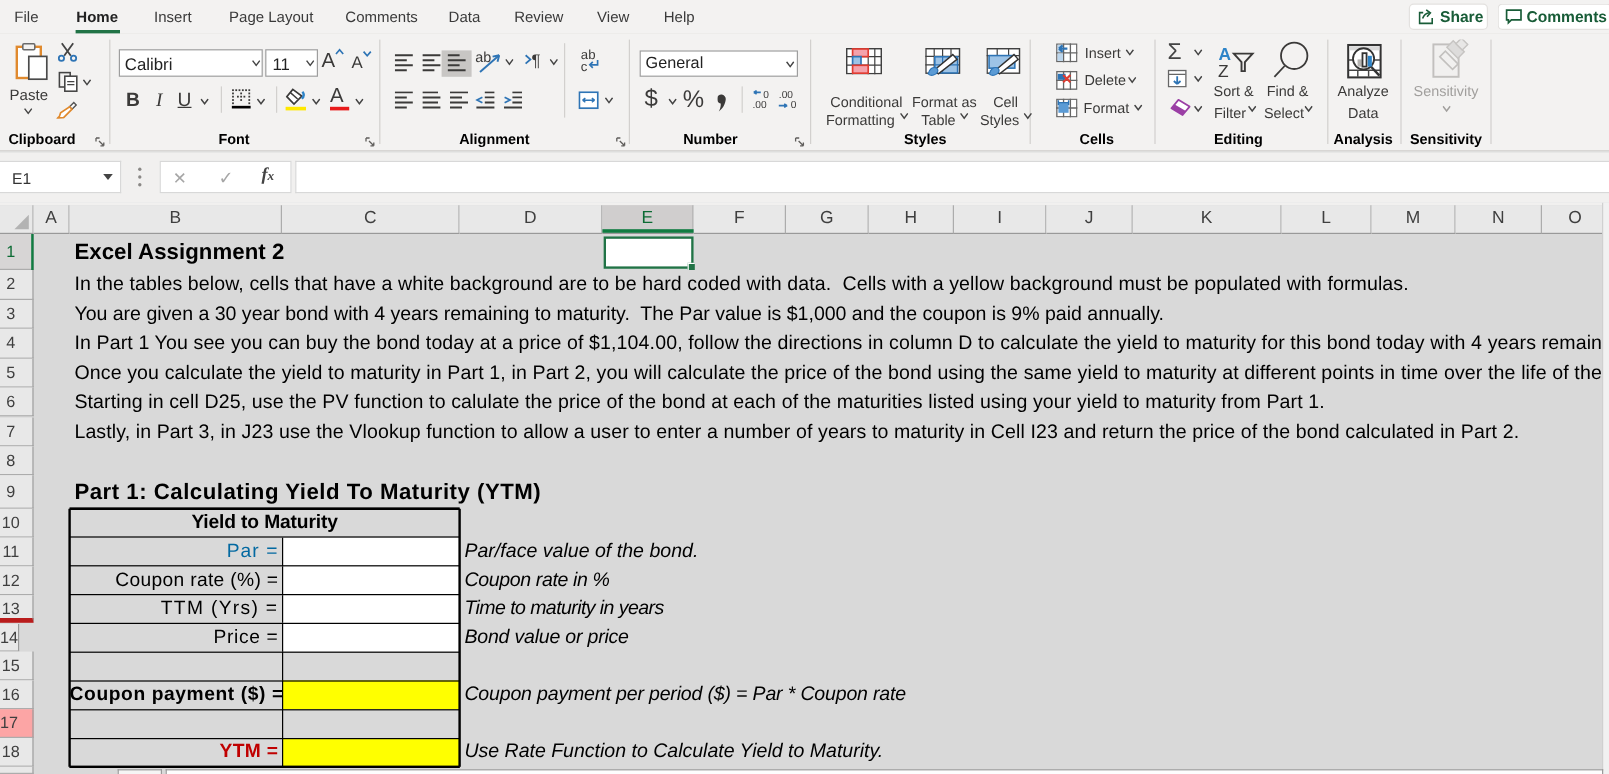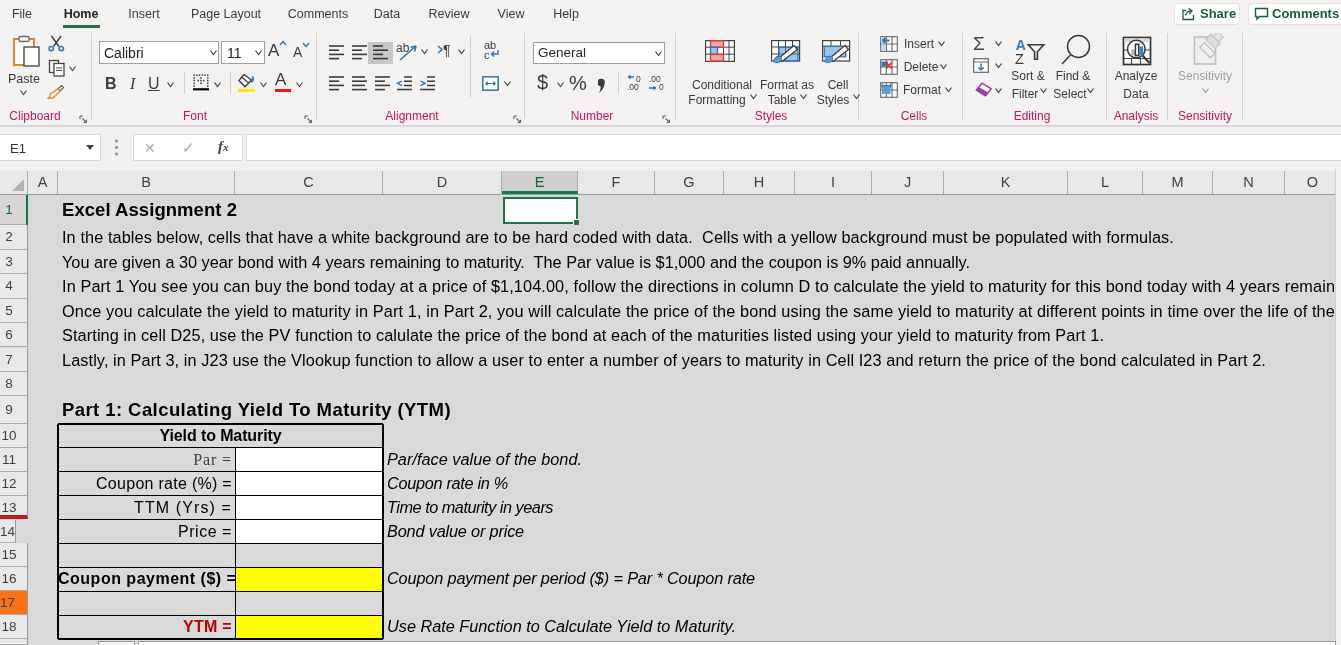--- a/index.html
+++ b/index.html
@@ -5,21 +5,21 @@
   * { margin:0; padding:0; box-sizing:border-box; }
   html,body { width:1341px; height:645px; overflow:hidden; }
   body { font-family:"Liberation Sans", sans-serif; position:relative; background:#D9D9D9; }
   .abs { position:absolute; }
   #menubar { left:0; top:0; width:1341px; height:28px; background:#F3F2F1; }
   .tab { position:absolute; top:0; height:28px; line-height:29px; font-size:12.5px; color:#3a3a3a; text-align:center; transform:translateX(-50%); white-space:nowrap; }
   .tab.sel { color:#222; font-weight:bold; }
   .topbtn { position:absolute; top:2.5px; height:22px; background:#fff; border:1px solid #E3E1DF; border-radius:4px; display:flex; align-items:center; color:#185C37; font-size:13px; font-weight:bold; }
   #ribbon { position:absolute; left:0; top:28px; width:1341px; height:98px; background:#F3F2F1; border-bottom:1px solid #D8D6D4; }
   .vsep { position:absolute; top:33px; height:87px; width:1px; background:#D2D0CE; }
-  .glabel { position:absolute; top:110px; height:13px; line-height:13px; font-size:12px; color:#be185d; transform:translateX(-50%); white-space:nowrap; }
+  .glabel { position:absolute; top:110px; height:13px; line-height:13px; font-size:12px; color:#000000; transform:translateX(-50%); white-space:nowrap;font-weight:bold; }
   .rtext { position:absolute; font-size:12px; color:#3b3a39; transform:translateX(-50%); white-space:nowrap; line-height:12px; }
   #fbar { position:absolute; left:0; top:126px; width:1341px; height:43px; background:#F1F0EF; border-top:1px solid #DADADA; }
   .fbox { position:absolute; background:#fff; border:1px solid #D8D8D8; }
   .combo { position:absolute; background:#fff; border:1px solid #9E9E9E; }
   .txt { position:absolute; left:62px; font-size:16.3px; color:#000; white-space:nowrap; z-index:1; }
   .hd { font-weight:bold; font-size:18.5px; }
   .it { font-style:italic; left:387px; font-size:16.3px; }
   .colhdr { position:absolute; background:#E8E8E8; font-size:14.5px; color:#3F3F3F; text-align:center; }
   .rowhdr { position:absolute; background:#E8E8E8; font-size:13.5px; color:#3F3F3F; }
 </style>
@@ -451,21 +451,21 @@
 <div class="rowhdr" style="left:0; top:347.5px; width:28px; height:24.5px; background:#E8E8E8; color:#3F3F3F; border-right:1px solid #999; border-bottom:1px solid #ACACAC; text-align:center; padding-right:9px; line-height:24.5px;">7</div>
 <div class="rowhdr" style="left:0; top:372.0px; width:28px; height:24.4px; background:#E8E8E8; color:#3F3F3F; border-right:1px solid #999; border-bottom:1px solid #ACACAC; text-align:center; padding-right:9px; line-height:24.4px;">8</div>
 <div class="rowhdr" style="left:0; top:396.4px; width:28px; height:27.5px; background:#E8E8E8; color:#3F3F3F; border-right:1px solid #999; border-bottom:1px solid #ACACAC; text-align:center; padding-right:9px; line-height:27.5px;">9</div>
 <div class="rowhdr" style="left:0; top:423.9px; width:28px; height:23.9px; background:#E8E8E8; color:#3F3F3F; border-right:1px solid #999; border-bottom:1px solid #ACACAC; text-align:center; padding-right:9px; line-height:23.9px;">10</div>
 <div class="rowhdr" style="left:0; top:447.8px; width:28px; height:23.9px; background:#E8E8E8; color:#3F3F3F; border-right:1px solid #999; border-bottom:1px solid #ACACAC; text-align:center; padding-right:9px; line-height:23.9px;">11</div>
 <div class="rowhdr" style="left:0; top:471.7px; width:28px; height:23.9px; background:#E8E8E8; color:#3F3F3F; border-right:1px solid #999; border-bottom:1px solid #ACACAC; text-align:center; padding-right:9px; line-height:23.9px;">12</div>
 <div class="rowhdr" style="left:0; top:495.6px; width:28px; height:23.9px; background:#E8E8E8; color:#3F3F3F; border-right:1px solid #999; border-bottom:4px solid #b91c1c; text-align:center; padding-right:9px; line-height:23.9px;">13</div>
 <div class="rowhdr" style="left:0; top:519.5px; width:16px; height:23.9px; background:#E8E8E8; color:#3F3F3F; border-right:1px solid #999; border-bottom:1px solid #ACACAC; text-align:center; padding-right:9px; line-height:23.9px;">14</div>
 <div class="rowhdr" style="left:0; top:543.4px; width:28px; height:23.9px; background:#E8E8E8; color:#3F3F3F; border-right:1px solid #999; border-bottom:1px solid #ACACAC; text-align:center; padding-right:9px; line-height:23.9px;">15</div>
 <div class="rowhdr" style="left:0; top:567.3px; width:28px; height:23.9px; background:#E8E8E8; color:#3F3F3F; border-right:1px solid #999; border-bottom:1px solid #ACACAC; text-align:center; padding-right:9px; line-height:23.9px;">16</div>
-<div class="rowhdr" style="left:0; top:591.2px; width:28px; height:23.9px; background:#f97316; color:#3F3F3F; border-right:1px solid #999; border-bottom:1px solid #ACACAC; text-align:center; padding-right:24px; line-height:23.9px;">17</div>
+<div class="rowhdr" style="left:0; top:591.2px; width:28px; height:23.9px; background:#fca5a5; color:#3F3F3F; border-right:1px solid #999; border-bottom:1px solid #ACACAC; text-align:center; padding-right:24px; line-height:23.9px;">17</div>
 <div class="rowhdr" style="left:0; top:615.1px; width:28px; height:23.9px; background:#E8E8E8; color:#3F3F3F; border-right:1px solid #999; border-bottom:1px solid #ACACAC; text-align:center; padding-right:9px; line-height:23.9px;">18</div>
 <div class="rowhdr" style="left:0; top:639.0px; width:28px; height:6.0px; background:#E8E8E8; color:#3F3F3F; border-right:1px solid #999; border-bottom:1px solid #ACACAC; text-align:center; padding-right:9px; line-height:6.0px;"></div>
 <div class="abs" style="left:25.5px; top:195px; width:2.5px; height:30.3px; background:#107C41;"></div>
 <div class="abs" style="left:1335px; top:169px; width:6px; height:476px; background:#F1F1F1; border-left:1px solid #D0D0D0; z-index:5;"></div>
 <div class="txt hd" style="top:195.0px; height:30.3px; line-height:30.3px; letter-spacing:0.05px;">Excel Assignment 2</div>
 <div class="txt" style="top:225.3px; height:24.4px; line-height:24.4px; letter-spacing:0.093px;">In the tables below, cells that have a white background are to be hard coded with data.&nbsp; Cells with a yellow background must be populated with formulas.</div>
 <div class="txt" style="top:249.7px; height:24.5px; line-height:24.5px; letter-spacing:-0.008px;">You are given a 30 year bond with 4 years remaining to maturity.&nbsp; The Par value is $1,000 and the coupon is 9% paid annually.</div>
 <div class="txt" style="top:274.2px; height:24.4px; line-height:24.4px; letter-spacing:0.105px;">In Part 1 You see you can buy the bond today at a price of $1,104.00, follow the directions in column D to calculate the yield to maturity for this bond today with 4 years remaining to maturity.</div>
 <div class="txt" style="top:298.6px; height:24.5px; line-height:24.5px; letter-spacing:0.112px;">Once you calculate the yield to maturity in Part 1, in Part 2, you will calculate the price of the bond using the same yield to maturity at different points in time over the life of the bond.</div>
 <div class="txt" style="top:323.1px; height:24.4px; line-height:24.4px; letter-spacing:0.099px;">Starting in cell D25, use the PV function to calulate the price of the bond at each of the maturities listed using your yield to maturity from Part 1.</div>
@@ -495,21 +495,21 @@
 <div class="abs" style="left:382.2px; top:423.9px; width:1.6px; height:215.1px; background:#000;"></div>
 <div class="abs" style="left:234.5px; top:447.8px; width:1px; height:23.9px; background:#000;"></div>
 <div class="abs" style="left:234.5px; top:471.7px; width:1px; height:23.9px; background:#000;"></div>
 <div class="abs" style="left:234.5px; top:495.6px; width:1px; height:23.9px; background:#000;"></div>
 <div class="abs" style="left:234.5px; top:519.5px; width:1px; height:23.9px; background:#000;"></div>
 <div class="abs" style="left:234.5px; top:543.4px; width:1px; height:23.9px; background:#000;"></div>
 <div class="abs" style="left:234.5px; top:567.3px; width:1px; height:23.9px; background:#000;"></div>
 <div class="abs" style="left:234.5px; top:591.2px; width:1px; height:23.9px; background:#000;"></div>
 <div class="abs" style="left:234.5px; top:615.1px; width:1px; height:23.9px; background:#000;"></div>
 <div class="abs" style="left:58px; top:423.9px; width:325px; height:19px; line-height:23.9px; text-align:center; font-size:16px; font-weight:bold; color:#000; letter-spacing:-0.109px;">Yield to Maturity</div>
-<div class="abs" style="left:58px; top:447.8px; width:174px; height:23.9px; line-height:23.9px; text-align:right; font-size:16px; font-weight:normal; color:#404040; white-space:nowrap; letter-spacing:0.863px;font-family:Liberation Serif, serif;">Par =</div>
+<div class="abs" style="left:58px; top:447.8px; width:174px; height:23.9px; line-height:23.9px; text-align:right; font-size:16px; font-weight:normal; color:#0369a1; white-space:nowrap; letter-spacing:0.863px;">Par =</div>
 <div class="abs" style="left:58px; top:471.7px; width:174px; height:23.9px; line-height:23.9px; text-align:right; font-size:16px; font-weight:normal; color:#000; white-space:nowrap; letter-spacing:0.283px;">Coupon rate (%) =</div>
 <div class="abs" style="left:58px; top:495.6px; width:174px; height:23.9px; line-height:23.9px; text-align:right; font-size:16px; font-weight:normal; color:#000; white-space:nowrap; letter-spacing:1.112px;">TTM (Yrs) =</div>
 <div class="abs" style="left:58px; top:519.5px; width:174px; height:23.9px; line-height:23.9px; text-align:right; font-size:16px; font-weight:normal; color:#000; white-space:nowrap; letter-spacing:0.536px;">Price =</div>
 <div class="abs" style="left:58px; top:567.3px; width:174px; height:23.9px; line-height:23.9px; text-align:right; font-size:16px; font-weight:bold; color:#000; white-space:nowrap; letter-spacing:0.5px;">Coupon payment ($) =</div>
 <div class="abs" style="left:58px; top:615.1px; width:174px; height:23.9px; line-height:23.9px; text-align:right; font-size:16px; font-weight:bold; color:#C00000; white-space:nowrap; letter-spacing:0.287px;">YTM =</div>
 <div class="txt it" style="top:447.8px; height:23.9px; line-height:23.9px; letter-spacing:0.014px;">Par/face value of the bond.</div>
 <div class="txt it" style="top:471.7px; height:23.9px; line-height:23.9px; letter-spacing:-0.301px;">Coupon rate in %</div>
 <div class="txt it" style="top:495.6px; height:23.9px; line-height:23.9px; letter-spacing:-0.484px;">Time to maturity in years</div>
 <div class="txt it" style="top:519.5px; height:23.9px; line-height:23.9px; letter-spacing:-0.174px;">Bond value or price</div>
 <div class="txt it" style="top:567.3px; height:23.9px; line-height:23.9px; letter-spacing:-0.146px;">Coupon payment per period ($) = Par * Coupon rate</div>

